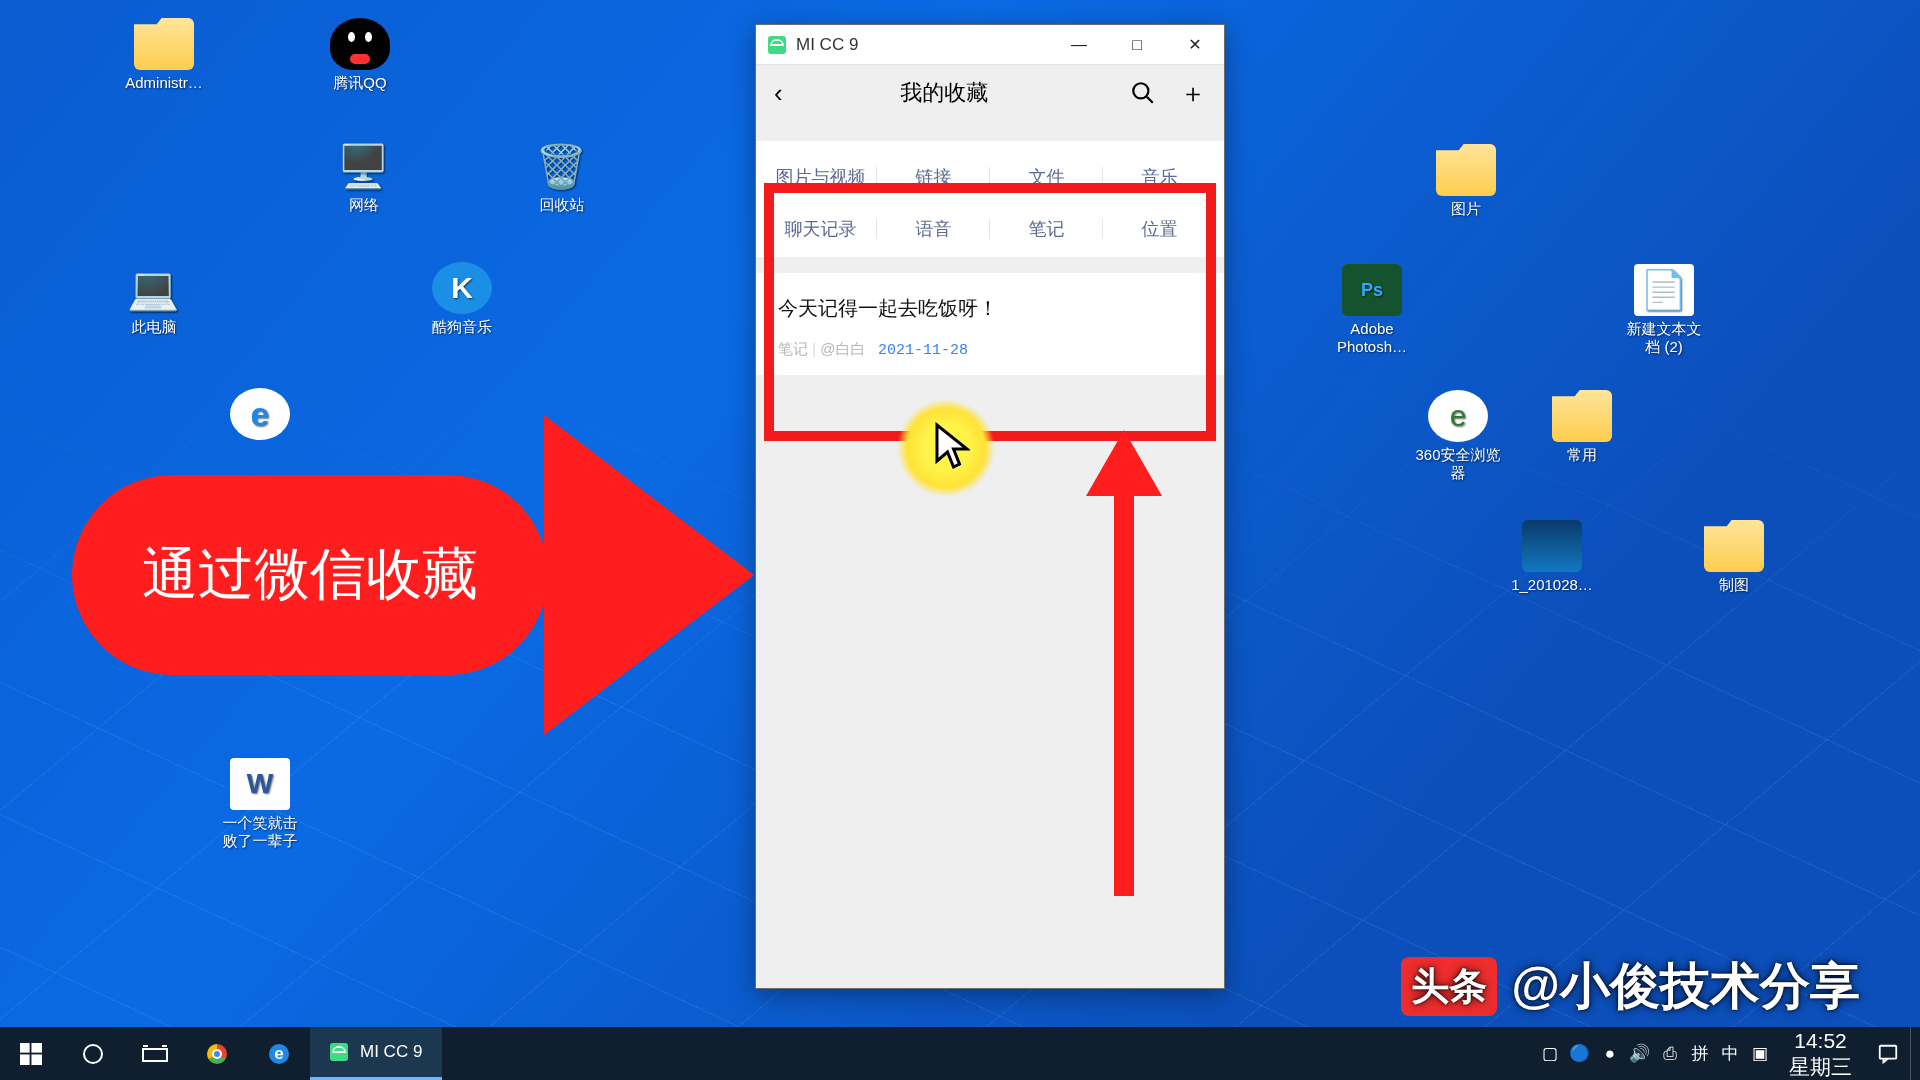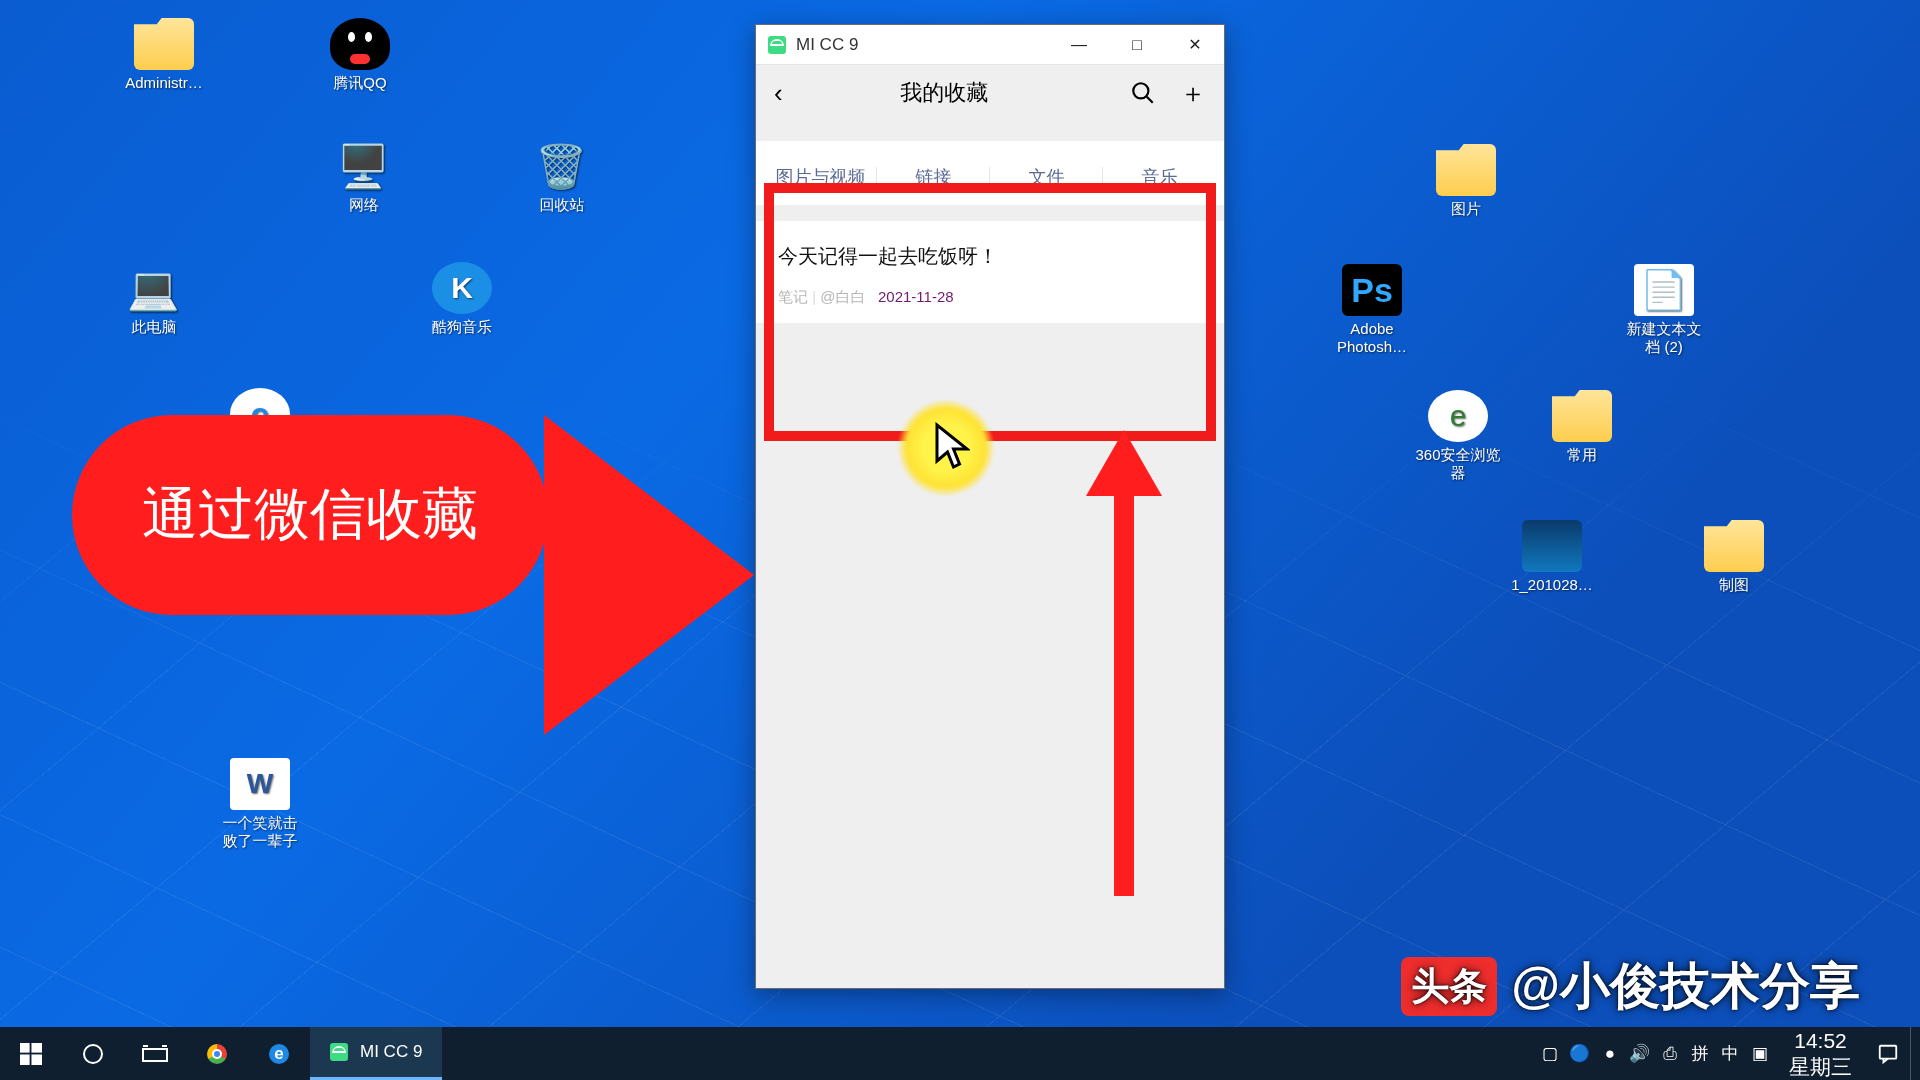--- a/index.html
+++ b/index.html
@@ -55,31 +55,31 @@
   .redbox{position:absolute;left:8px;top:118px;width:452px;height:258px;border:10px solid #f21b1b;pointer-events:none;}
 
   .cats{background:#fff;margin:20px 0 0;padding:10px 8px 2px;}
   .catrow{display:flex;}
   .cat{flex:1;text-align:center;color:#5b6a91;font-size:18px;padding:14px 0;position:relative;}
   .cat:not(:last-child)::after{content:"";position:absolute;right:0;top:30%;height:40%;width:1px;background:#e5e5e5;}
 
   .note{background:#fff;margin-top:16px;padding:22px 22px 16px;}
   .note .txt{font-size:20px;color:#111;}
   .note .meta{margin-top:18px;font-size:15px;color:#b7b7b7;}
-  .note .meta .date{color:#701a75;}
+  .note .meta .date{color:#3b82f6;font-family:Liberation Mono, monospace;}
   .note .sep{color:#dcdcdc;}
 
   
   .cursor-spot{position:absolute;left:898px;top:400px;width:96px;height:96px;border-radius:50%;
                background:radial-gradient(circle,#fff34a 0 34%,#ffe235 58%,rgba(255,226,53,0) 72%);
                filter:blur(1px);pointer-events:none;}
   .cursor{position:absolute;left:934px;top:422px;pointer-events:none;}
 
   
-  .callout{position:absolute;left:72px;top:415px;display:flex;align-items:flex-start;pointer-events:none;}
+  .callout{position:absolute;left:72px;top:415px;display:flex;align-items:center;pointer-events:none;}
   .pill{background:#ff1d1d;color:#fff;height:200px;border-radius:100px;padding:0 70px;display:flex;
         align-items:center;font-size:56px;}
   .tri{width:0;height:0;border-top:160px solid transparent;border-bottom:160px solid transparent;
        border-left:210px solid #ff1d1d;margin-left:-4px;}
   .uparrow{position:absolute;left:1086px;top:430px;display:flex;flex-direction:column;align-items:center;pointer-events:none;}
   .uparrow .head{width:0;height:0;border-left:38px solid transparent;border-right:38px solid transparent;
                  border-bottom:66px solid #ff1d1d;}
   .uparrow .shaft{width:20px;height:400px;background:#ff1d1d;}
 
   
@@ -142,21 +142,21 @@
   <div class="pic" style="background:#fff;border-radius:4px;color:#2b579a;font-size:28px;font-weight:700">W</div>
   <div class="lbl" style="white-space:pre-line">一个笑就击
 败了一辈子</div>
 </div>
 
 <div class="icon" style="left:1414px;top:144px">
   <div class="pic folder"></div>
   <div class="lbl">图片</div>
 </div>
 <div class="icon" style="left:1320px;top:264px">
-  <div class="pic" style="background:#000000;color:#31a8ff;font-weight:700;font-size:34px;border-radius:6px">Ps</div>
+  <div class="pic" style="background:#14532d;color:#31a8ff;font-weight:700;font-size:18px;border-radius:6px">Ps</div>
   <div class="lbl" style="white-space:pre-line">Adobe
 Photosh…</div>
 </div>
 <div class="icon" style="left:1612px;top:264px">
   <div class="pic" style="background:#fff;border-radius:4px">📄</div>
   <div class="lbl" style="white-space:pre-line">新建文本文
 档 (2)</div>
 </div>
 <div class="icon" style="left:1406px;top:390px">
   <div class="pic" style="background:#fff;border-radius:50%;color:#2e7d32;font-size:30px">e</div>
@@ -200,20 +200,26 @@
       </span>
       <span class="a" style="font-weight:300">＋</span>
     </div>
 
     <div class="cats">
       <div class="catrow">
         <div class="cat">图片与视频</div>
         <div class="cat">链接</div>
         <div class="cat">文件</div>
         <div class="cat">音乐</div>
+      </div>
+      <div class="catrow">
+        <div class="cat">聊天记录</div>
+        <div class="cat">语音</div>
+        <div class="cat">笔记</div>
+        <div class="cat">位置</div>
       </div>
     </div>
 
     <div class="note">
       <div class="txt">今天记得一起去吃饭呀！</div>
       <div class="meta">
         <span>笔记</span>
         <span class="sep"> | </span>
         <span>@白白</span>&nbsp;&nbsp;
         <span class="date">2021-11-28</span>

